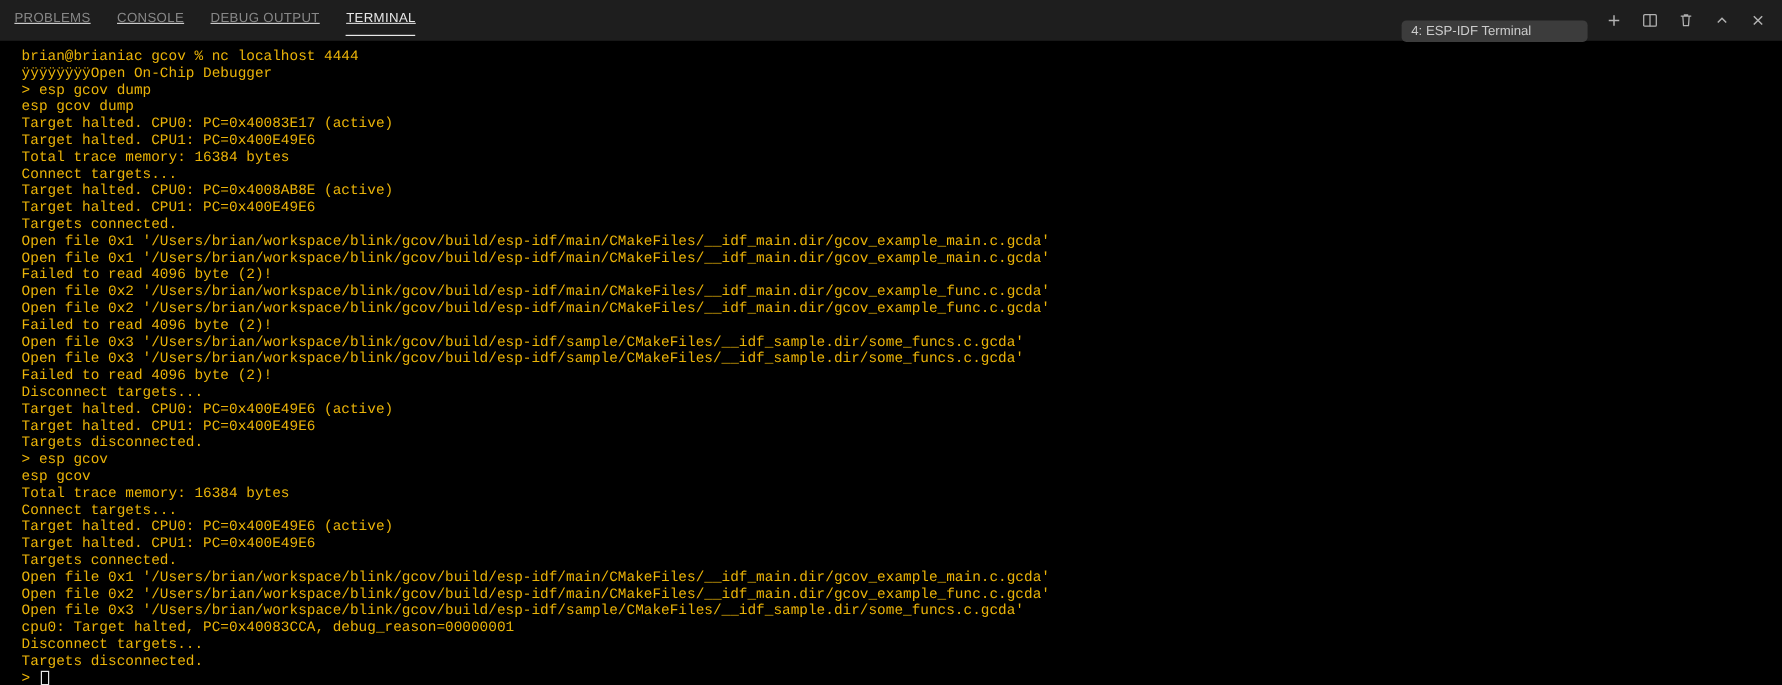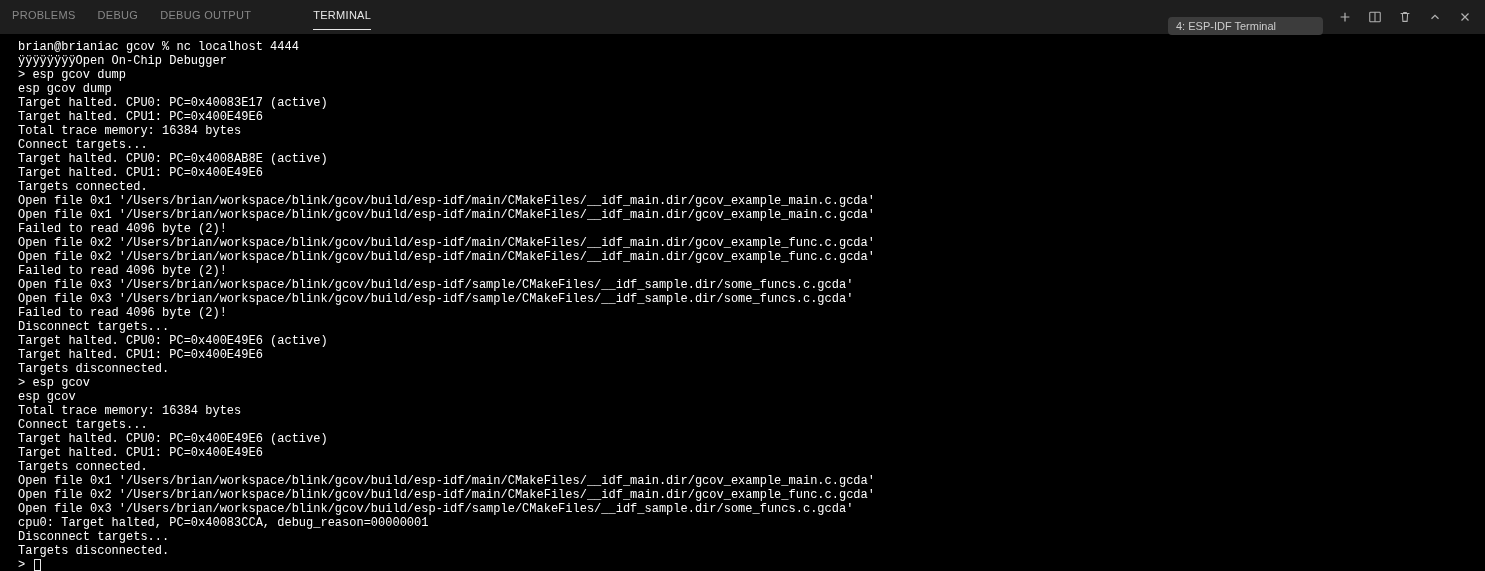--- a/index.html
+++ b/index.html
@@ -17,33 +17,33 @@
     align-items: center;
     height: 34px;
     padding: 0 12px;
     border-bottom: 1px solid #1e1e1e;
   }
   .tabs {
     display: flex;
     gap: 22px;
     align-items: center;
     height: 100%;
+    text-decoration: underline;
   }
   .tab {
     color: #888888;
     font-size: 11px;
     letter-spacing: 0.3px;
     cursor: pointer;
     padding: 6px 0 8px 0;
     border-bottom: 1px solid transparent;
   }
   .tab.active {
     color: #e8e8e8;
     border-bottom: 1px solid #e8e8e8;
-    margin-left: 40px;
   }
   .header-right {
     margin-left: auto;
     display: flex;
     align-items: center;
     gap: 14px;
   }
   .terminal-selector {
     background: #3c3c3c;
     color: #cccccc;
@@ -64,21 +64,21 @@
     display: flex;
     align-items: center;
     justify-content: center;
     width: 16px;
     height: 16px;
     opacity: 0.85;
   }
   .icon-btn svg { width: 14px; height: 14px; }
   .terminal-body {
     background: #000000;
-    color: #ffffff;
+    color: #eab308;
     font-family: "SF Mono", Menlo, Monaco, "Courier New", monospace;
     font-size: 12px;
     line-height: 14px;
     padding: 6px 18px;
     height: calc(100% - 34px);
     white-space: pre;
     overflow: hidden;
   }
   .cursor-block {
     display: inline-block;
@@ -88,21 +88,21 @@
     vertical-align: middle;
     margin-left: 2px;
   }
 </style>
 </head>
 <body>
 
 <div class="panel-header">
   <div class="tabs">
     <div class="tab">PROBLEMS</div>
-    <div class="tab">DEBUG</div>
+    <div class="tab">CONSOLE</div>
     <div class="tab">DEBUG OUTPUT</div>
     <div class="tab active">TERMINAL</div>
   </div>
   <div class="header-right">
     <div class="terminal-selector">
       <span>4: ESP-IDF Terminal</span>
       <span>
         <svg viewBox="0 0 16 16" fill="none" stroke="currentColor" stroke-width="1.4">
             <path d="M4 6l4 4 4-4"></path>
           </svg>

